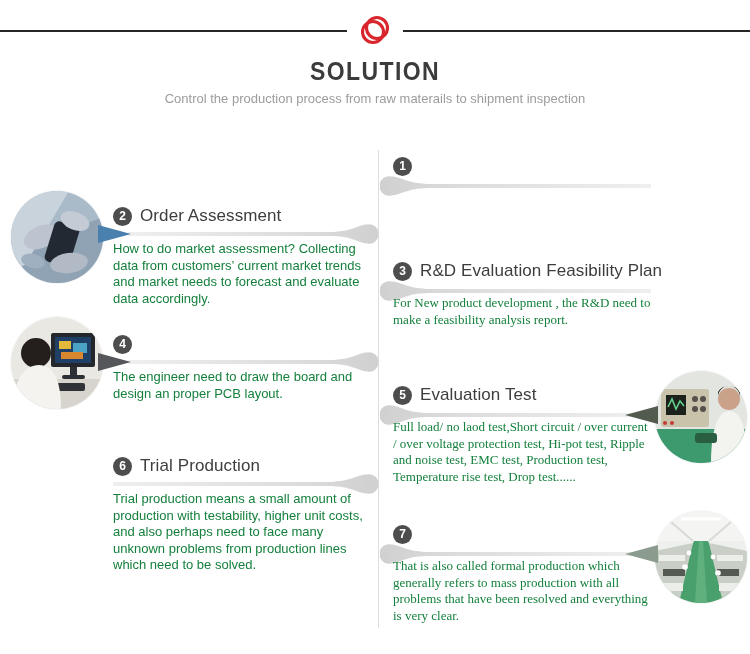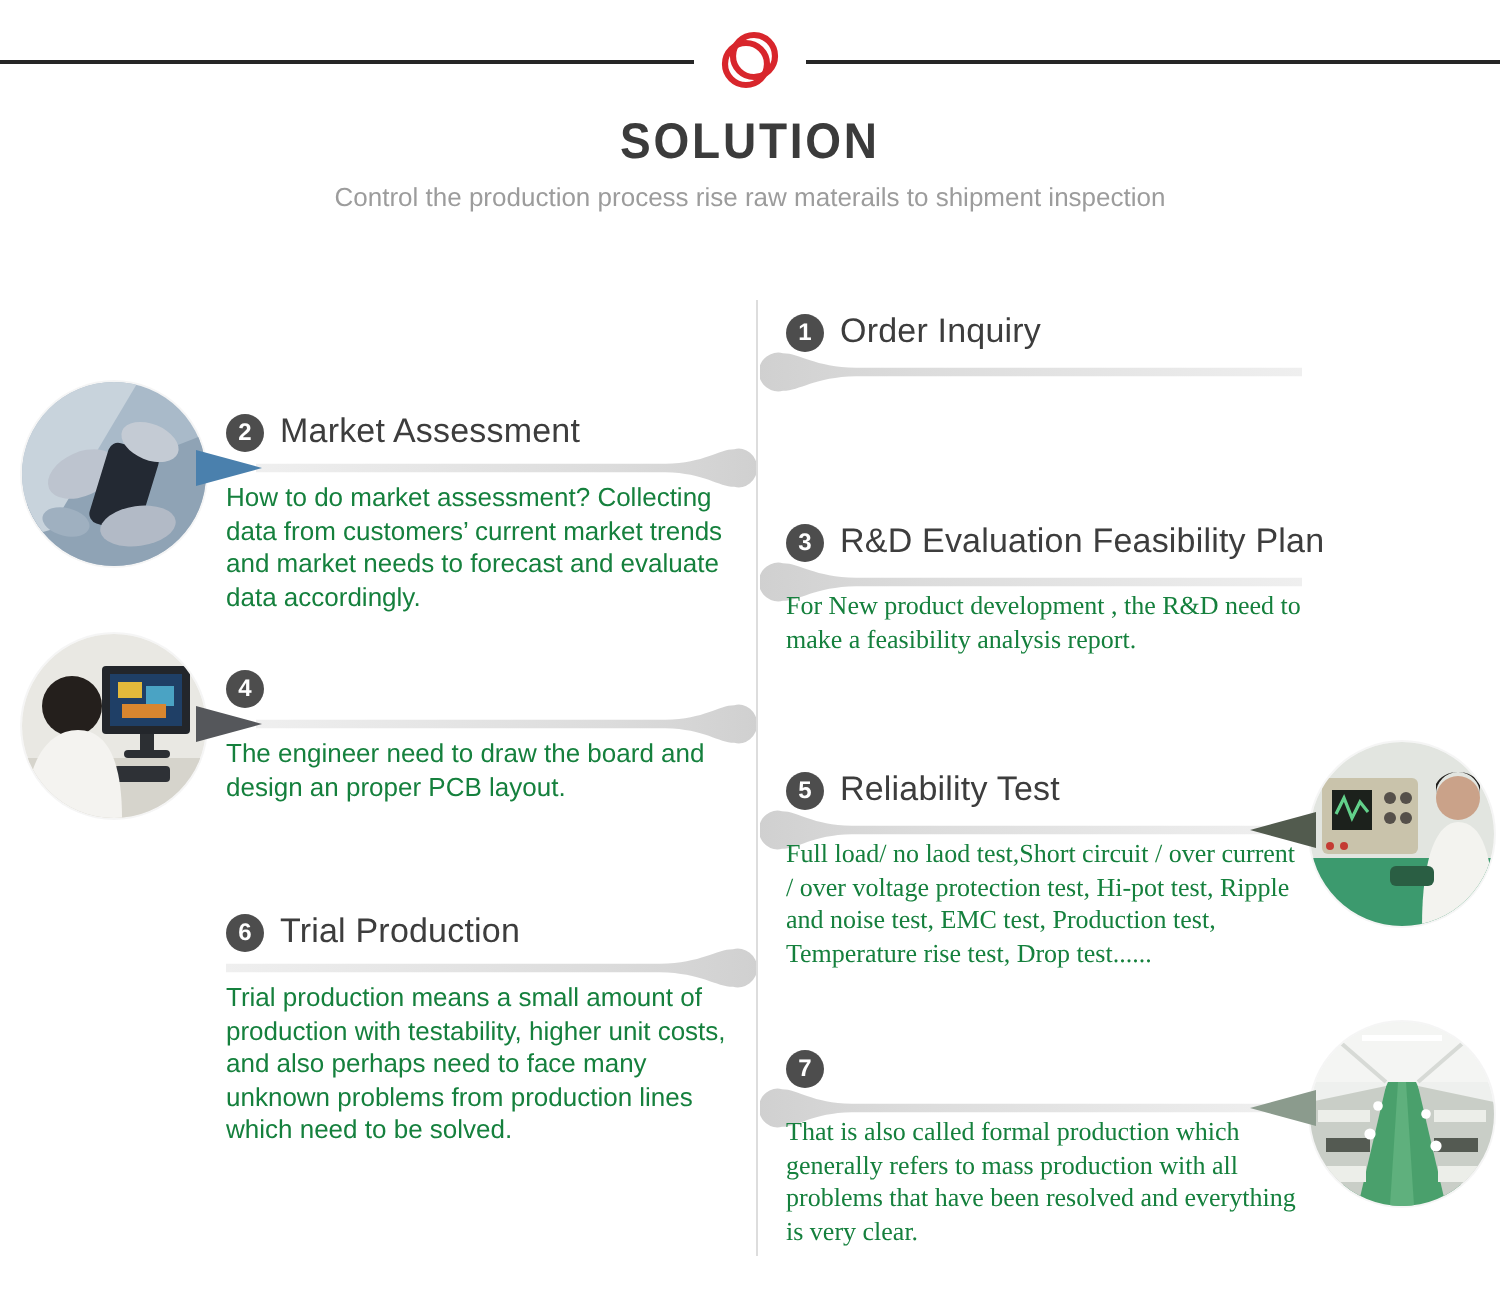--- a/index.html
+++ b/index.html
@@ -97,38 +97,37 @@
 
   <div class="top-rule"></div>
   <div class="logo-badge">
     <svg width="38" height="38" viewBox="0 0 38 38">
       <circle cx="17" cy="20" r="10.5" fill="none" stroke="#d8262c" stroke-width="3.1"></circle>
       <circle cx="21" cy="16" r="10.5" fill="none" stroke="#d8262c" stroke-width="3.1"></circle>
     </svg>
   </div>
 
   <div class="page-title">SOLUTION</div>
-  <div class="page-subtitle">Control the production process rise raw materails to shipment inspection</div>
+  <div class="page-subtitle">Control the production process from raw materails to shipment inspection</div>
 
   <div class="v-divider"></div>
 
   <div class="step step-r s1">
     <div class="head">
       <span class="num">1</span>
-      <span class="title">Order Inquiry</span>
     </div>
     <svg class="connector c-long" viewBox="0 0 272 22" preserveAspectRatio="none">
       <path d="M11.5,1.6 A9.7,9.7 0 1 0 11.5,20.4 C20,20.4 27,13.5 48,13.1 L271,13.1 L271,8.9 L48,8.9 C27,8.5 20,1.6 11.5,1.6 Z" fill="url(#fadeR)"></path>
     </svg>
   </div>
 
   <div class="step step-l s2">
     <div class="head">
       <span class="num">2</span>
-      <span class="title">Market Assessment</span>
+      <span class="title">Order Assessment</span>
     </div>
     <svg class="connector c-left-short" viewBox="0 0 265 22" preserveAspectRatio="none">
       <path d="M253.5,1.6 A9.7,9.7 0 1 1 253.5,20.4 C245,20.4 238,13.5 217,13.1 L0,13.1 L0,8.9 L217,8.9 C238,8.5 245,1.6 253.5,1.6 Z" fill="url(#fadeL)"></path>
     </svg>
     <p class="body">How to do market assessment? Collecting data from customers’ current market trends and market needs to forecast and evaluate data accordingly.</p>
   </div>
 
   <div class="step step-r s3">
     <div class="head">
       <span class="num">3</span>
@@ -146,21 +145,21 @@
     </div>
     <svg class="connector c-left-short" viewBox="0 0 265 22" preserveAspectRatio="none">
       <path d="M253.5,1.6 A9.7,9.7 0 1 1 253.5,20.4 C245,20.4 238,13.5 217,13.1 L0,13.1 L0,8.9 L217,8.9 C238,8.5 245,1.6 253.5,1.6 Z" fill="url(#fadeL)"></path>
     </svg>
     <p class="body">The engineer need to draw the board and design an proper PCB layout.</p>
   </div>
 
   <div class="step step-r s5">
     <div class="head">
       <span class="num">5</span>
-      <span class="title">Reliability Test</span>
+      <span class="title">Evaluation Test</span>
     </div>
     <svg class="connector c-med" viewBox="0 0 272 22" preserveAspectRatio="none">
       <path d="M11.5,1.6 A9.7,9.7 0 1 0 11.5,20.4 C20,20.4 27,13.5 48,13.1 L271,13.1 L271,8.9 L48,8.9 C27,8.5 20,1.6 11.5,1.6 Z" fill="url(#fadeR)"></path>
     </svg>
     <p class="body">Full load/ no laod test,Short circuit / over current / over voltage protection test, Hi-pot test, Ripple and noise test, EMC test, Production test, Temperature rise test, Drop test......</p>
   </div>
 
   <div class="step step-l s6">
     <div class="head">
       <span class="num">6</span>

